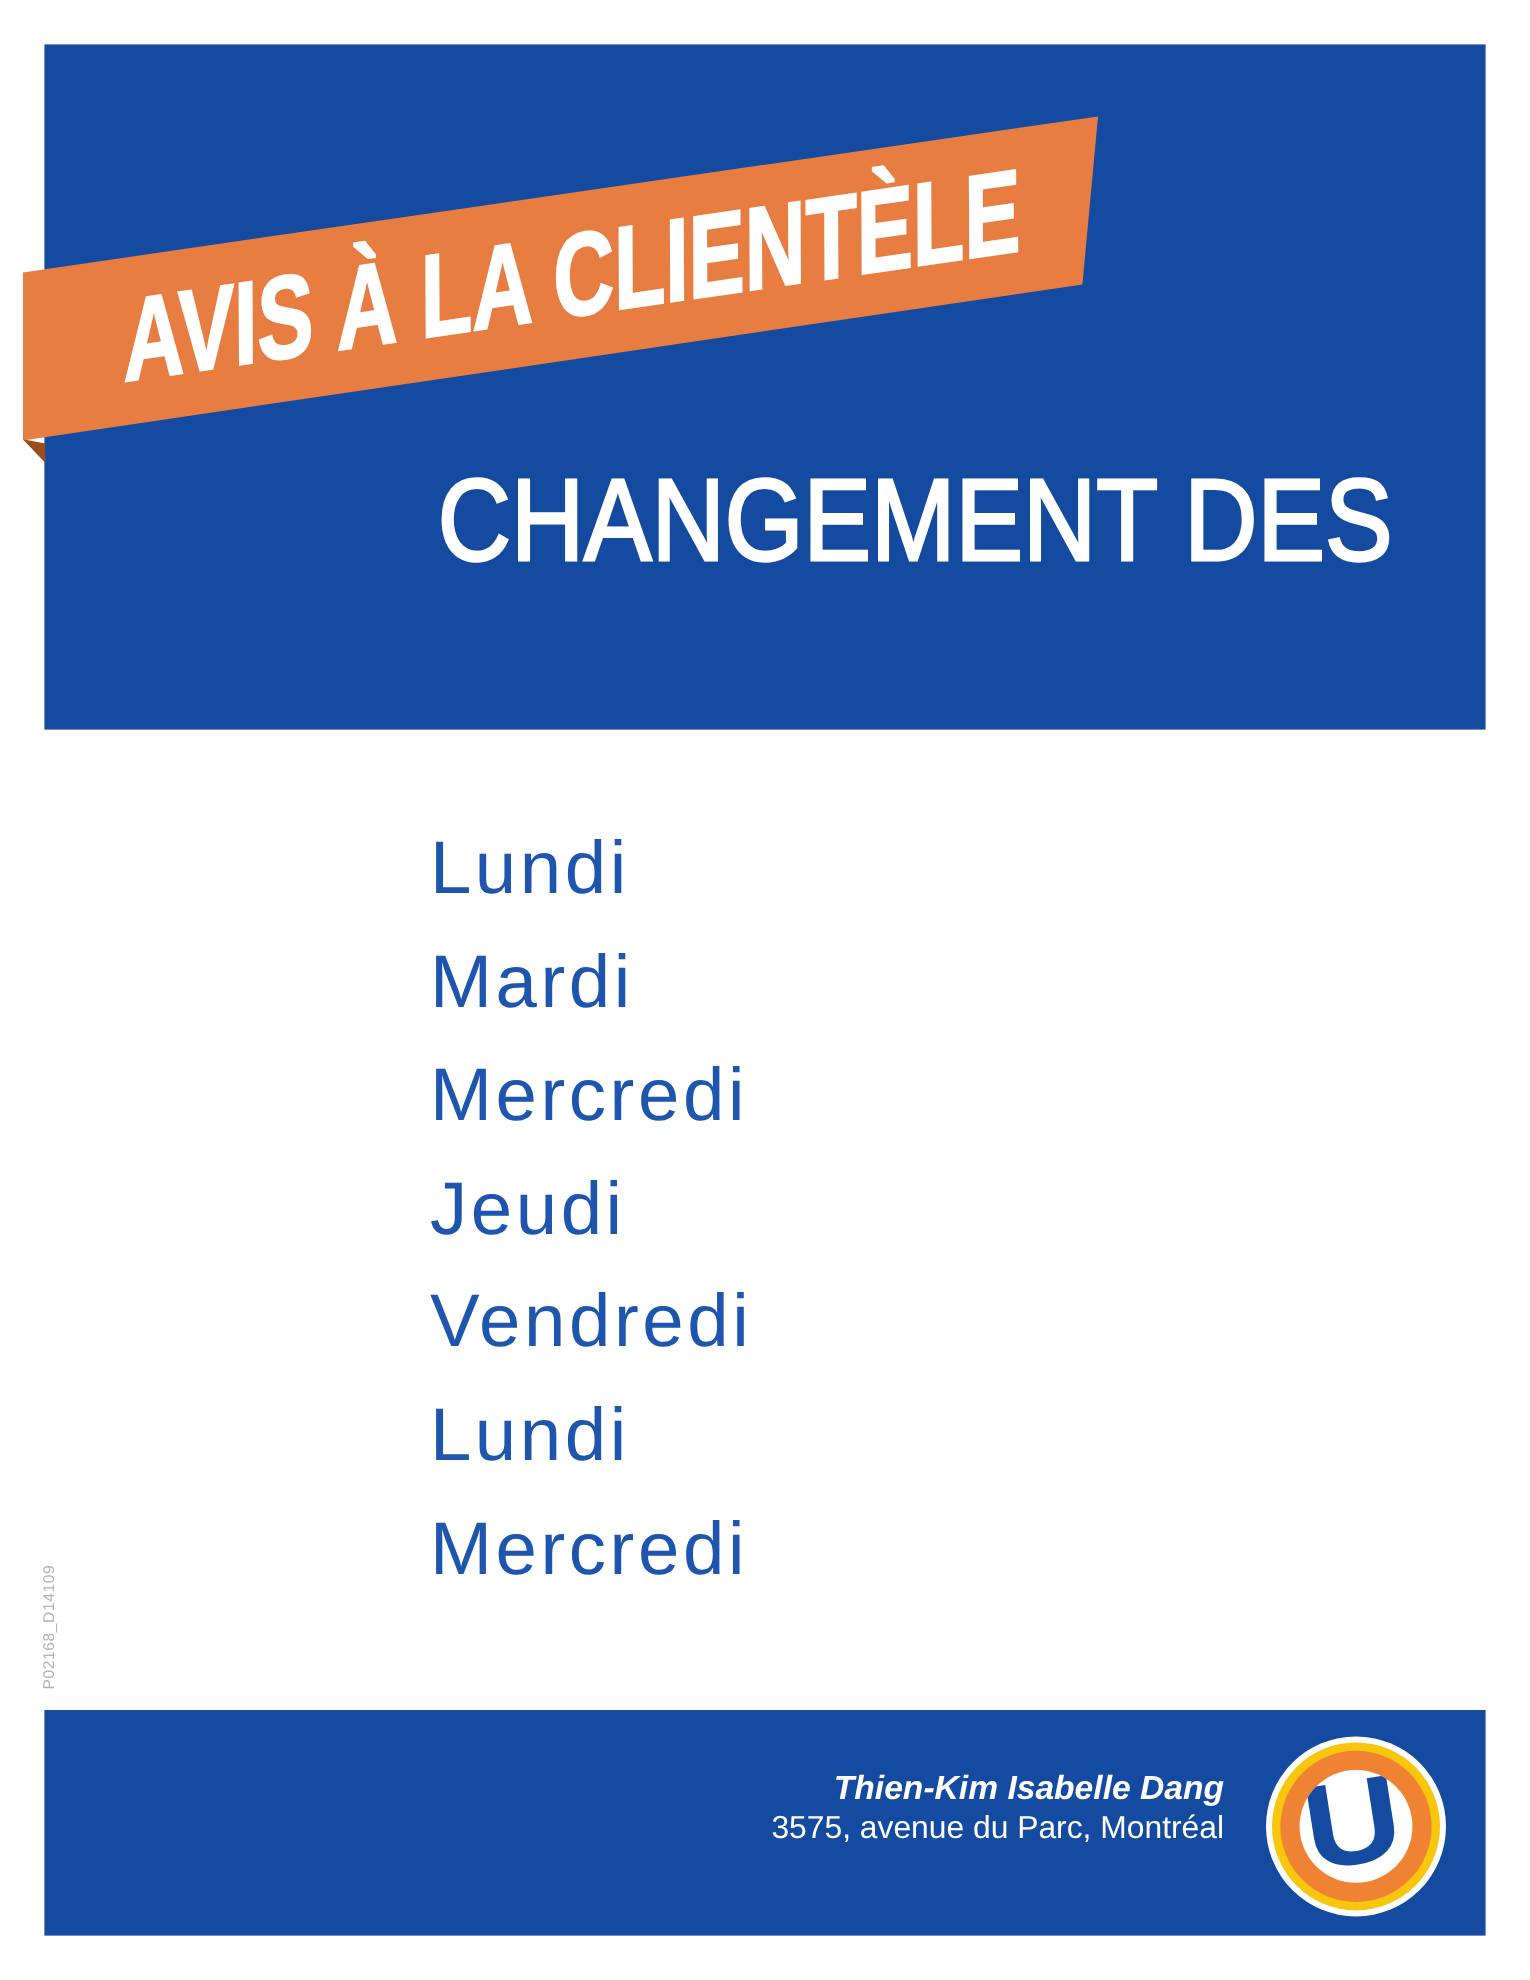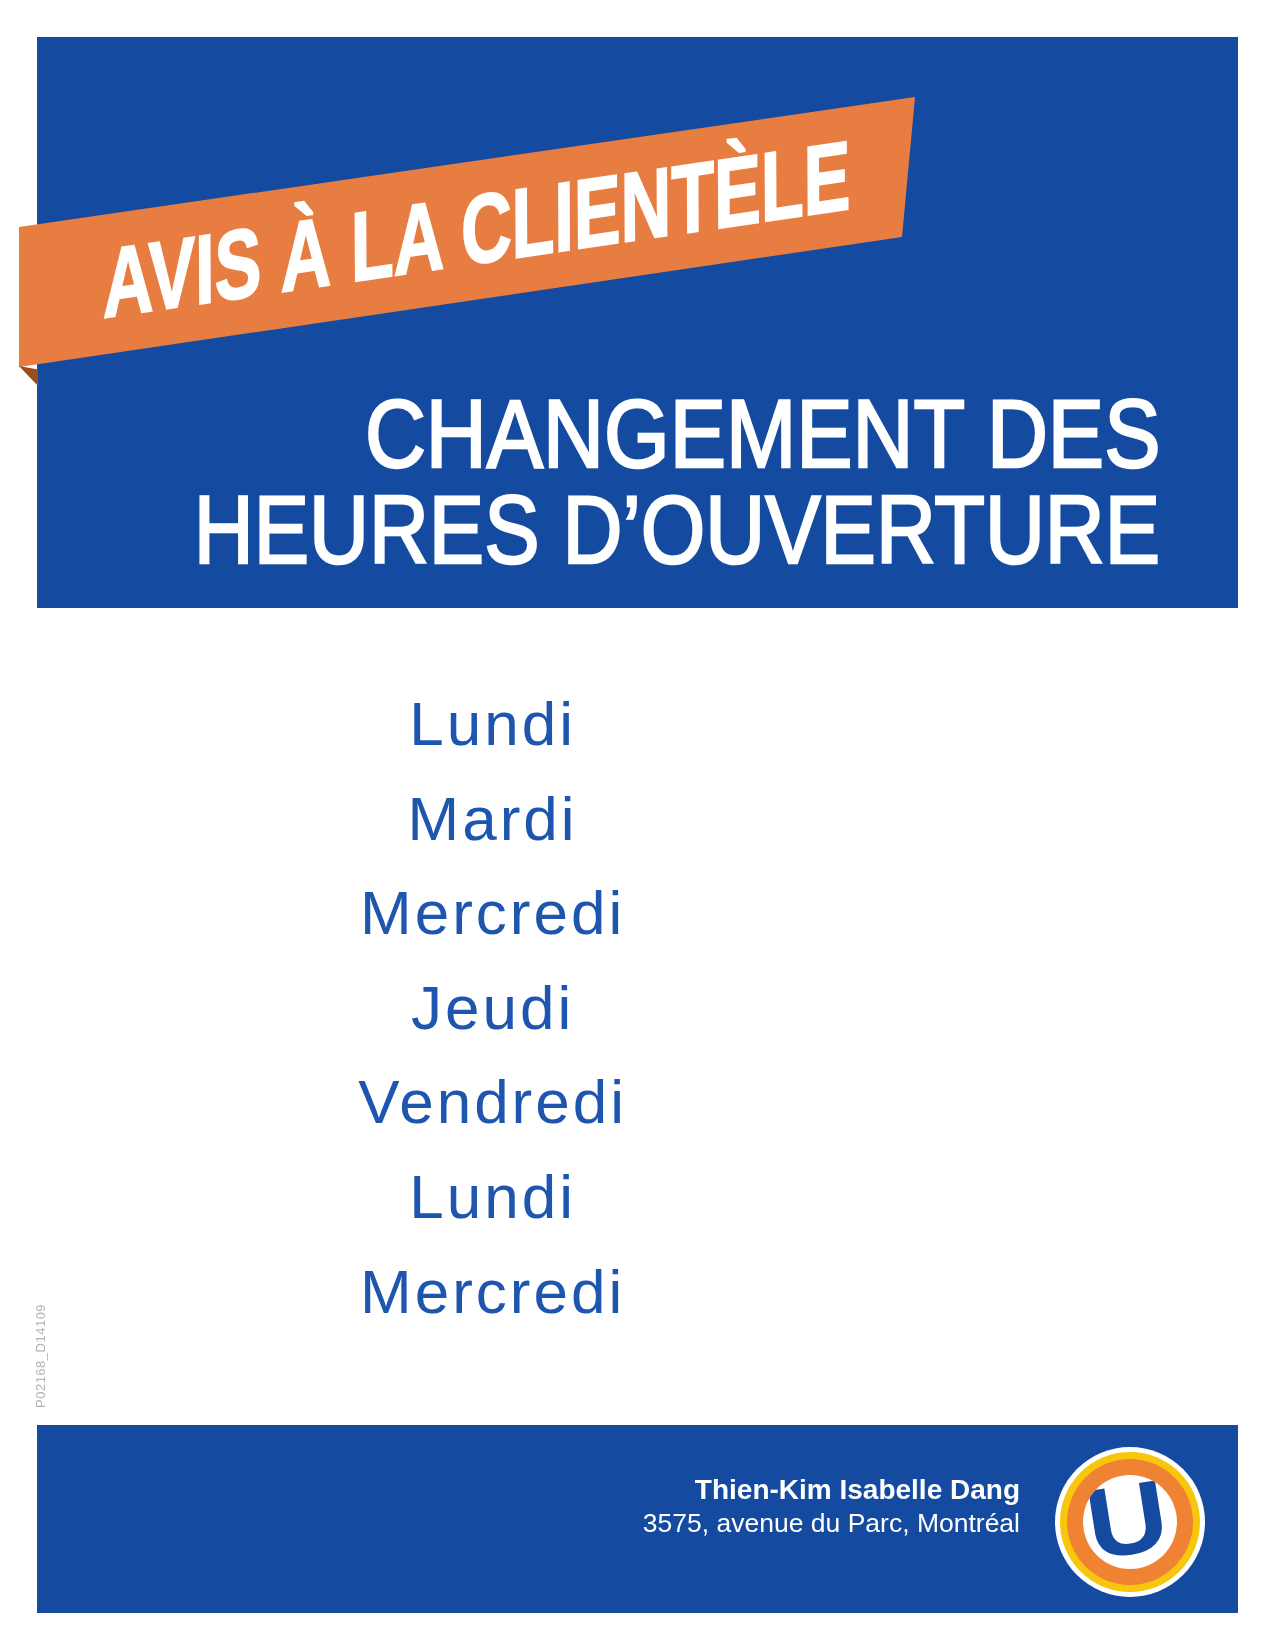--- a/index.html
+++ b/index.html
@@ -57,21 +57,21 @@
     display:inline-block;white-space:nowrap;
     -webkit-text-stroke:2.5px #ffffff;
     transform-origin:100% 50%;
   }
   .headline .hl1 span{transform:scaleX(0.87);}
   .headline .hl2 span{transform:scaleX(0.855);}
 
   
   .days{
     position:absolute;top:677px;right:648px;
-    text-align:center;color:var(--day-blue);
+    text-align:left;color:var(--day-blue);
     font-size:62px;line-height:94.6px;letter-spacing:3px;
   }
   .day{display:block;white-space:nowrap;}
 
   
   .print-code{
     position:absolute;left:33px;top:1308px;height:100px;
     writing-mode:vertical-rl;transform:rotate(180deg);
     font-size:13px;letter-spacing:0.5px;color:var(--print-code-gray);
     white-space:nowrap;
@@ -79,21 +79,21 @@
 
   
   .footer-bar{
     position:absolute;left:37px;top:1425px;width:1201px;height:188px;
     background:var(--brand-blue);
   }
   .contact{
     position:absolute;right:218px;top:48px;
     text-align:right;color:#ffffff;
   }
-  .contact .name{font-size:28px;font-weight:700;line-height:33.5px;white-space:nowrap;}
+  .contact .name{font-size:28px;font-weight:700;line-height:33.5px;white-space:nowrap;font-style:italic;}
   .contact .addr,.contact .phone{font-size:26.5px;font-weight:400;line-height:33.5px;white-space:nowrap;margin-left:36px;}
 
   
   .logo{
     position:absolute;left:1018px;top:22px;width:150px;height:150px;
     border-radius:50%;background:#ffffff;
   }
   .ring-yellow{position:absolute;inset:5px;border-radius:50%;background:var(--logo-yellow);}
   .ring-orange{position:absolute;inset:12px;border-radius:50%;background:var(--logo-orange);}
   .logo-disc{
@@ -116,21 +116,20 @@
   <div class="ribbon">
     <div class="ribbon-shape"></div>
     <div class="ribbon-label">
       <span>AVIS À LA CLIENTÈLE</span>
     </div>
   </div>
   <div class="ribbon-fold"></div>
 
   <div class="headline">
     <span class="hl hl1"><span>CHANGEMENT DES</span></span>
-    <span class="hl hl2"><span>HEURES D’OUVERTURE</span></span>
   </div>
 
   <div class="days">
     <span class="day">Lundi</span>
     <span class="day">Mardi</span>
     <span class="day">Mercredi</span>
     <span class="day">Jeudi</span>
     <span class="day">Vendredi</span>
     <span class="day">Lundi</span>
     <span class="day">Mercredi</span>

